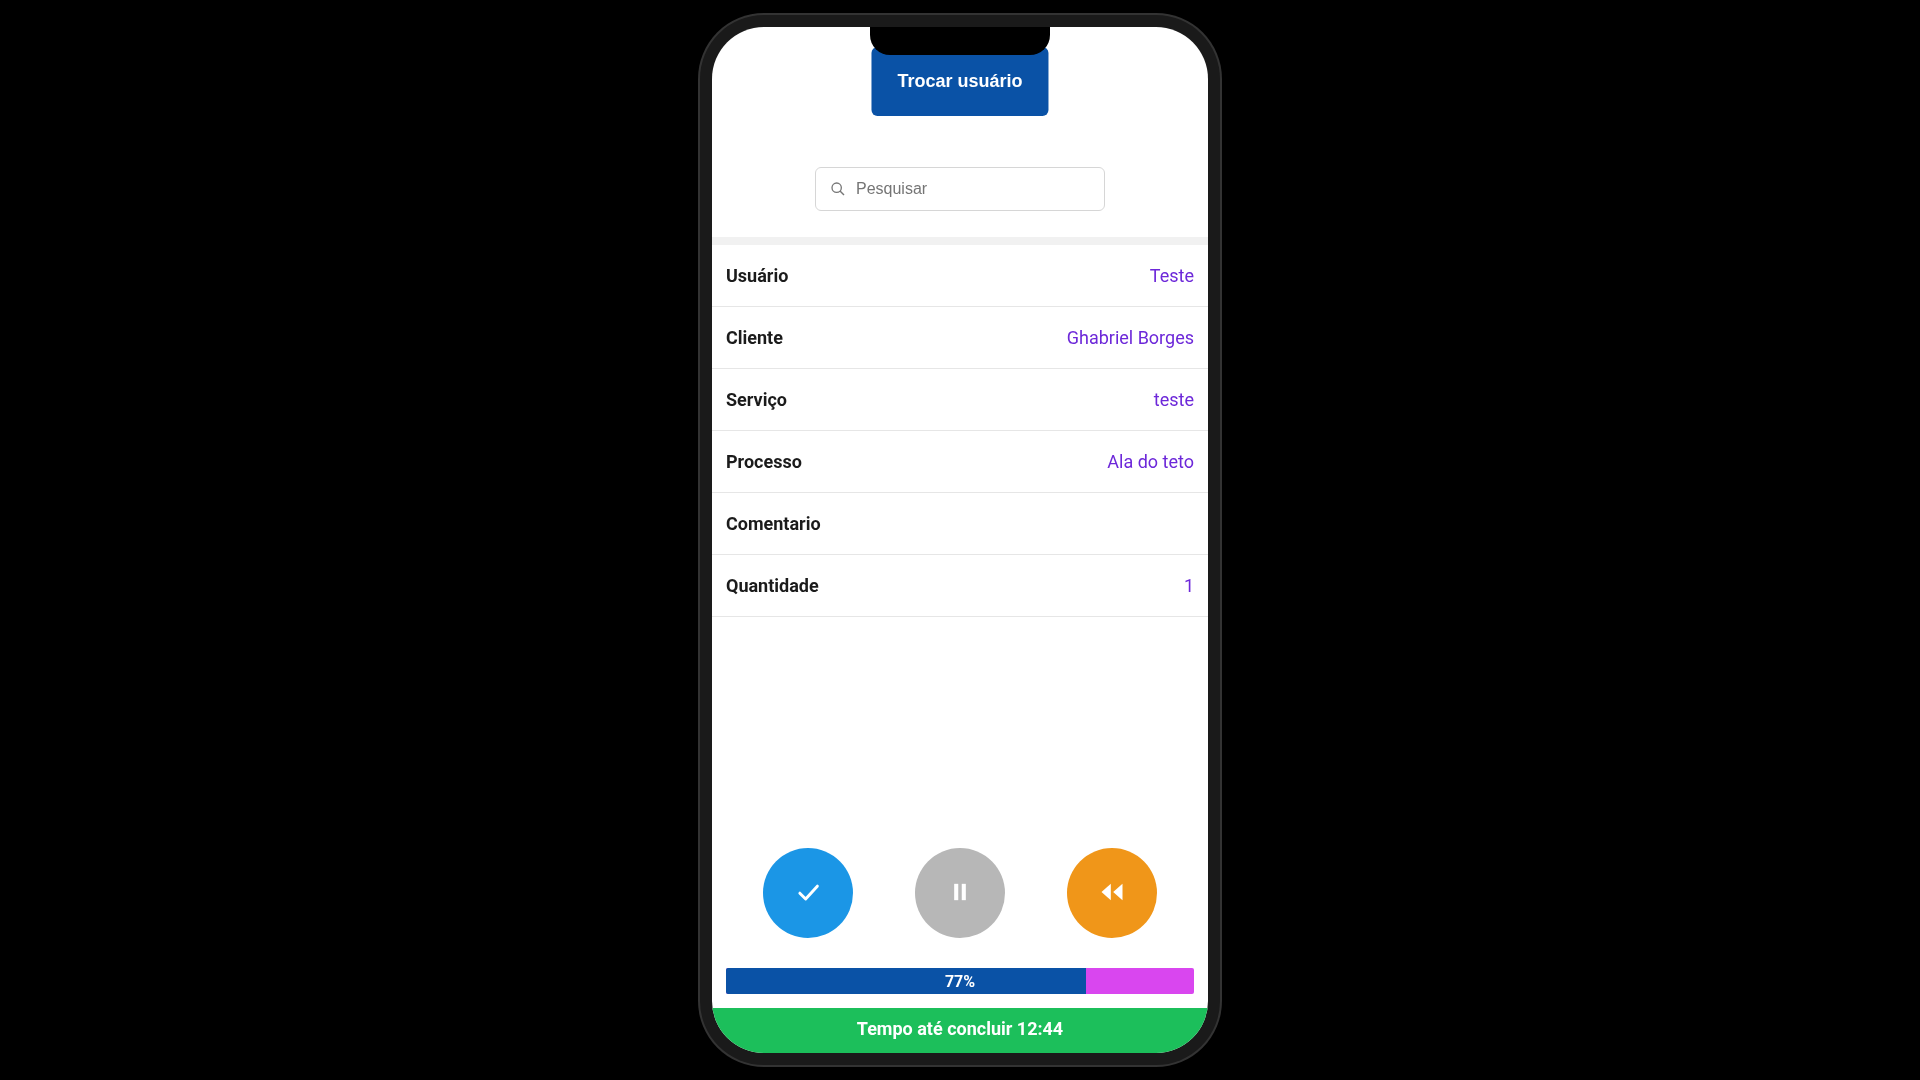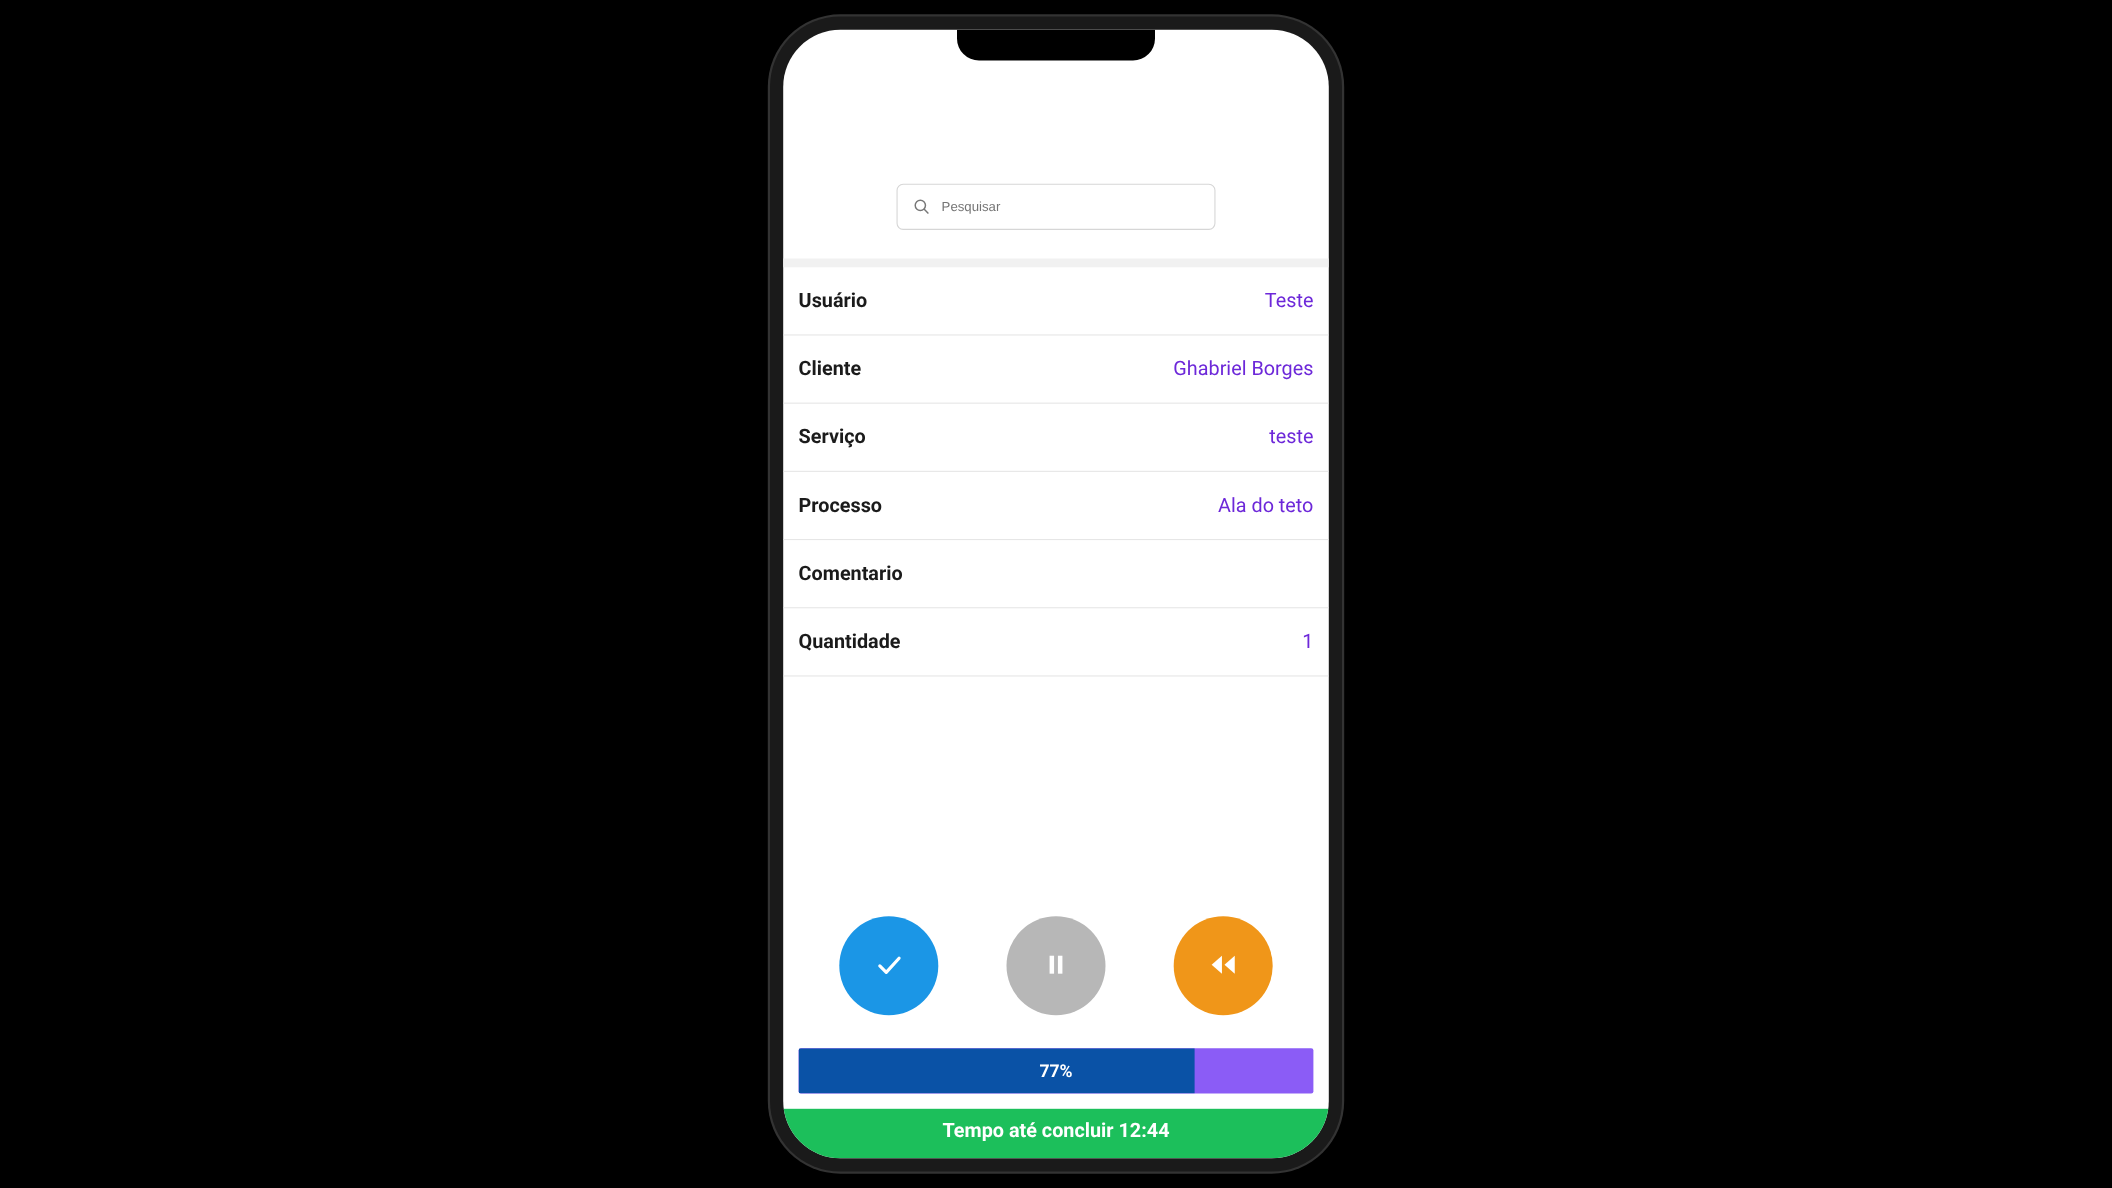--- a/index.html
+++ b/index.html
@@ -77,21 +77,21 @@
     border-radius: 6px;
     padding: 12px 14px;
     width: 290px;
     gap: 10px;
   }
 
   .search-icon svg { width: 16px; height: 16px; display: block; }
   .search-input {
     border: none;
     outline: none;
-    font-size: 12px;
+    font-size: 16px;
     color: #14532d;
     flex: 1;
     background: transparent;
   }
 
   .details {
     border-top: 8px solid #f1f1f1;
     flex: 1;
     overflow: hidden;
   }
@@ -124,22 +124,22 @@
     align-items: center;
     justify-content: center;
     cursor: pointer;
   }
   .circle-btn.blue   { background: #1b96e6; }
   .circle-btn.gray   { background: #b7b7b7; }
   .circle-btn.orange { background: #f09619; }
   .circle-btn svg { width: 28px; height: 28px; }
 
   .progress-track {
-    height: 41px;
-    background: #8b5cf6;
+    height: 26px;
+    background: #d946ef;
     margin: 0 14px;
     position: relative;
     border-radius: 2px;
     overflow: hidden;
   }
   .progress-fill {
     position: absolute;
     top: 0; left: 0; bottom: 0;
     background: #0a52a6;
   }
@@ -164,20 +164,21 @@
     padding: 10px 0 14px 0;
   }
 </style>
 </head>
 <body>
 
 <div class="phone-frame">
   <div class="phone-screen">
     <div class="notch"></div>
 
+    <button class="switch-user-btn">Trocar usuário</button>
 
     <div class="search-wrap">
       <div class="search-box">
         <span class="search-icon">
           <svg viewBox="0 0 24 24" fill="none" stroke="#777" stroke-width="2">
             <circle cx="10" cy="10" r="7"></circle>
             <line x1="21" y1="21" x2="15" y2="15"></line>
           </svg>
         </span>
         <input class="search-input" placeholder="Pesquisar" style="">

